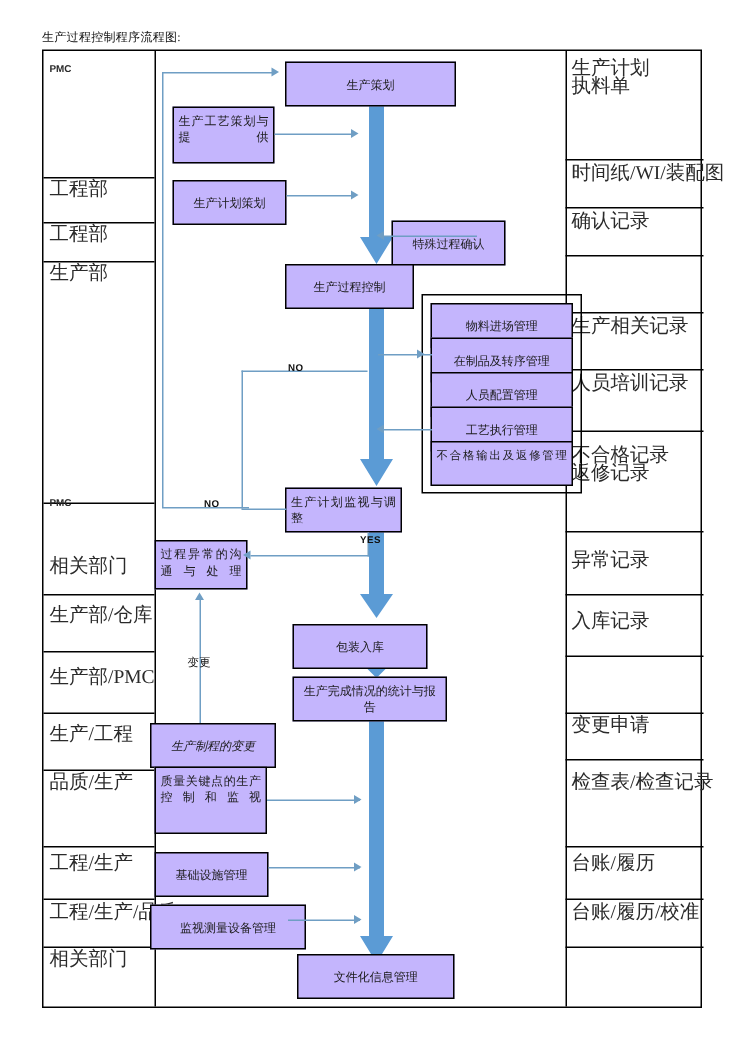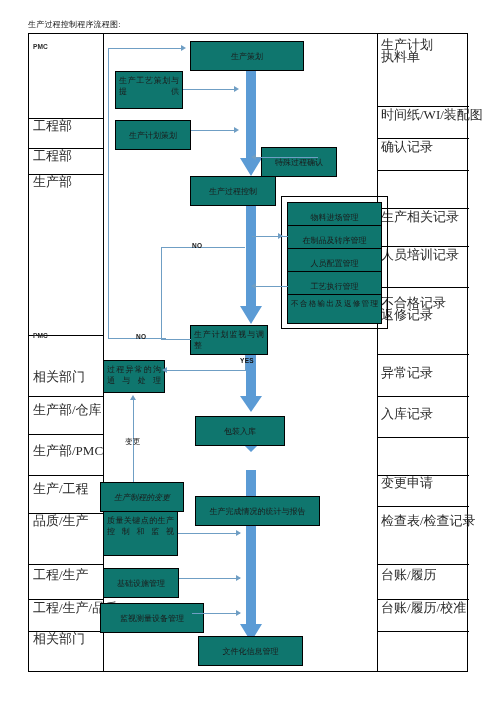--- a/index.html
+++ b/index.html
@@ -73,21 +73,21 @@
   }
   .cell-label.dept { left: 33px; }
   .cell-label.rec  { left: 381px; }
   .cell-label.bold { font-weight: bold; font-family: "Liberation Sans", sans-serif; font-size: 6.6px; }
 
   
   .box {
     position: absolute;
     box-sizing: border-box;
     border: 1.1px solid #000;
-    background: #0f766e;
+    background: #c4b5fd;
     font-size: 8px;
     line-height: 11px;
     color: #1b1b1b;
     text-align: center;
     display: flex;
     align-items: center;
     justify-content: center;
     padding: 14px 3px;
   }
   .box.just {
@@ -269,21 +269,21 @@
   <div class="box" style="left:287px; top:248px; width:95px; height:19px;">人员配置管理</div>
   <div class="box" style="left:287px; top:271px; width:95px; height:19px;">工艺执行管理</div>
   <div class="box just" style="left:287px; top:294px; width:95px; height:30px; font-size:7.6px;">不合格输出及返修管理</div>
 
   <div class="box just" style="left:190px; top:325px; width:78px; height:30px;">生产计划监视与调整</div>
 
   <div class="box just" style="left:103px; top:360px; width:62px; height:33px;">过程异常的沟通与处理</div>
 
   <div class="box" style="left:195px; top:416px; width:90px; height:19px;">包装入库</div>
 
-  <div class="box" style="left:195px; top:451px; width:125px; height:19px;margin-top:45px;">生产完成情况的统计与报告</div>
+  <div class="box" style="left:195px; top:451px; width:103px; height:19px;">生产完成情况的统计与报告</div>
 
   <div class="box" style="left:100px; top:482px; width:84px; height:19px;font-style:italic;">生产制程的变更</div>
 
   <div class="box just" style="left:103px; top:511px; width:75px; height:45px;">质量关键点的生产控制和监视</div>
 
   <div class="box" style="left:103px; top:568px; width:76px; height:20px;">基础设施管理</div>
 
   <div class="box" style="left:100px; top:603px; width:104px; height:20px;">监视测量设备管理</div>
 
   <div class="box" style="left:198px; top:636px; width:105px; height:20px;">文件化信息管理</div>

